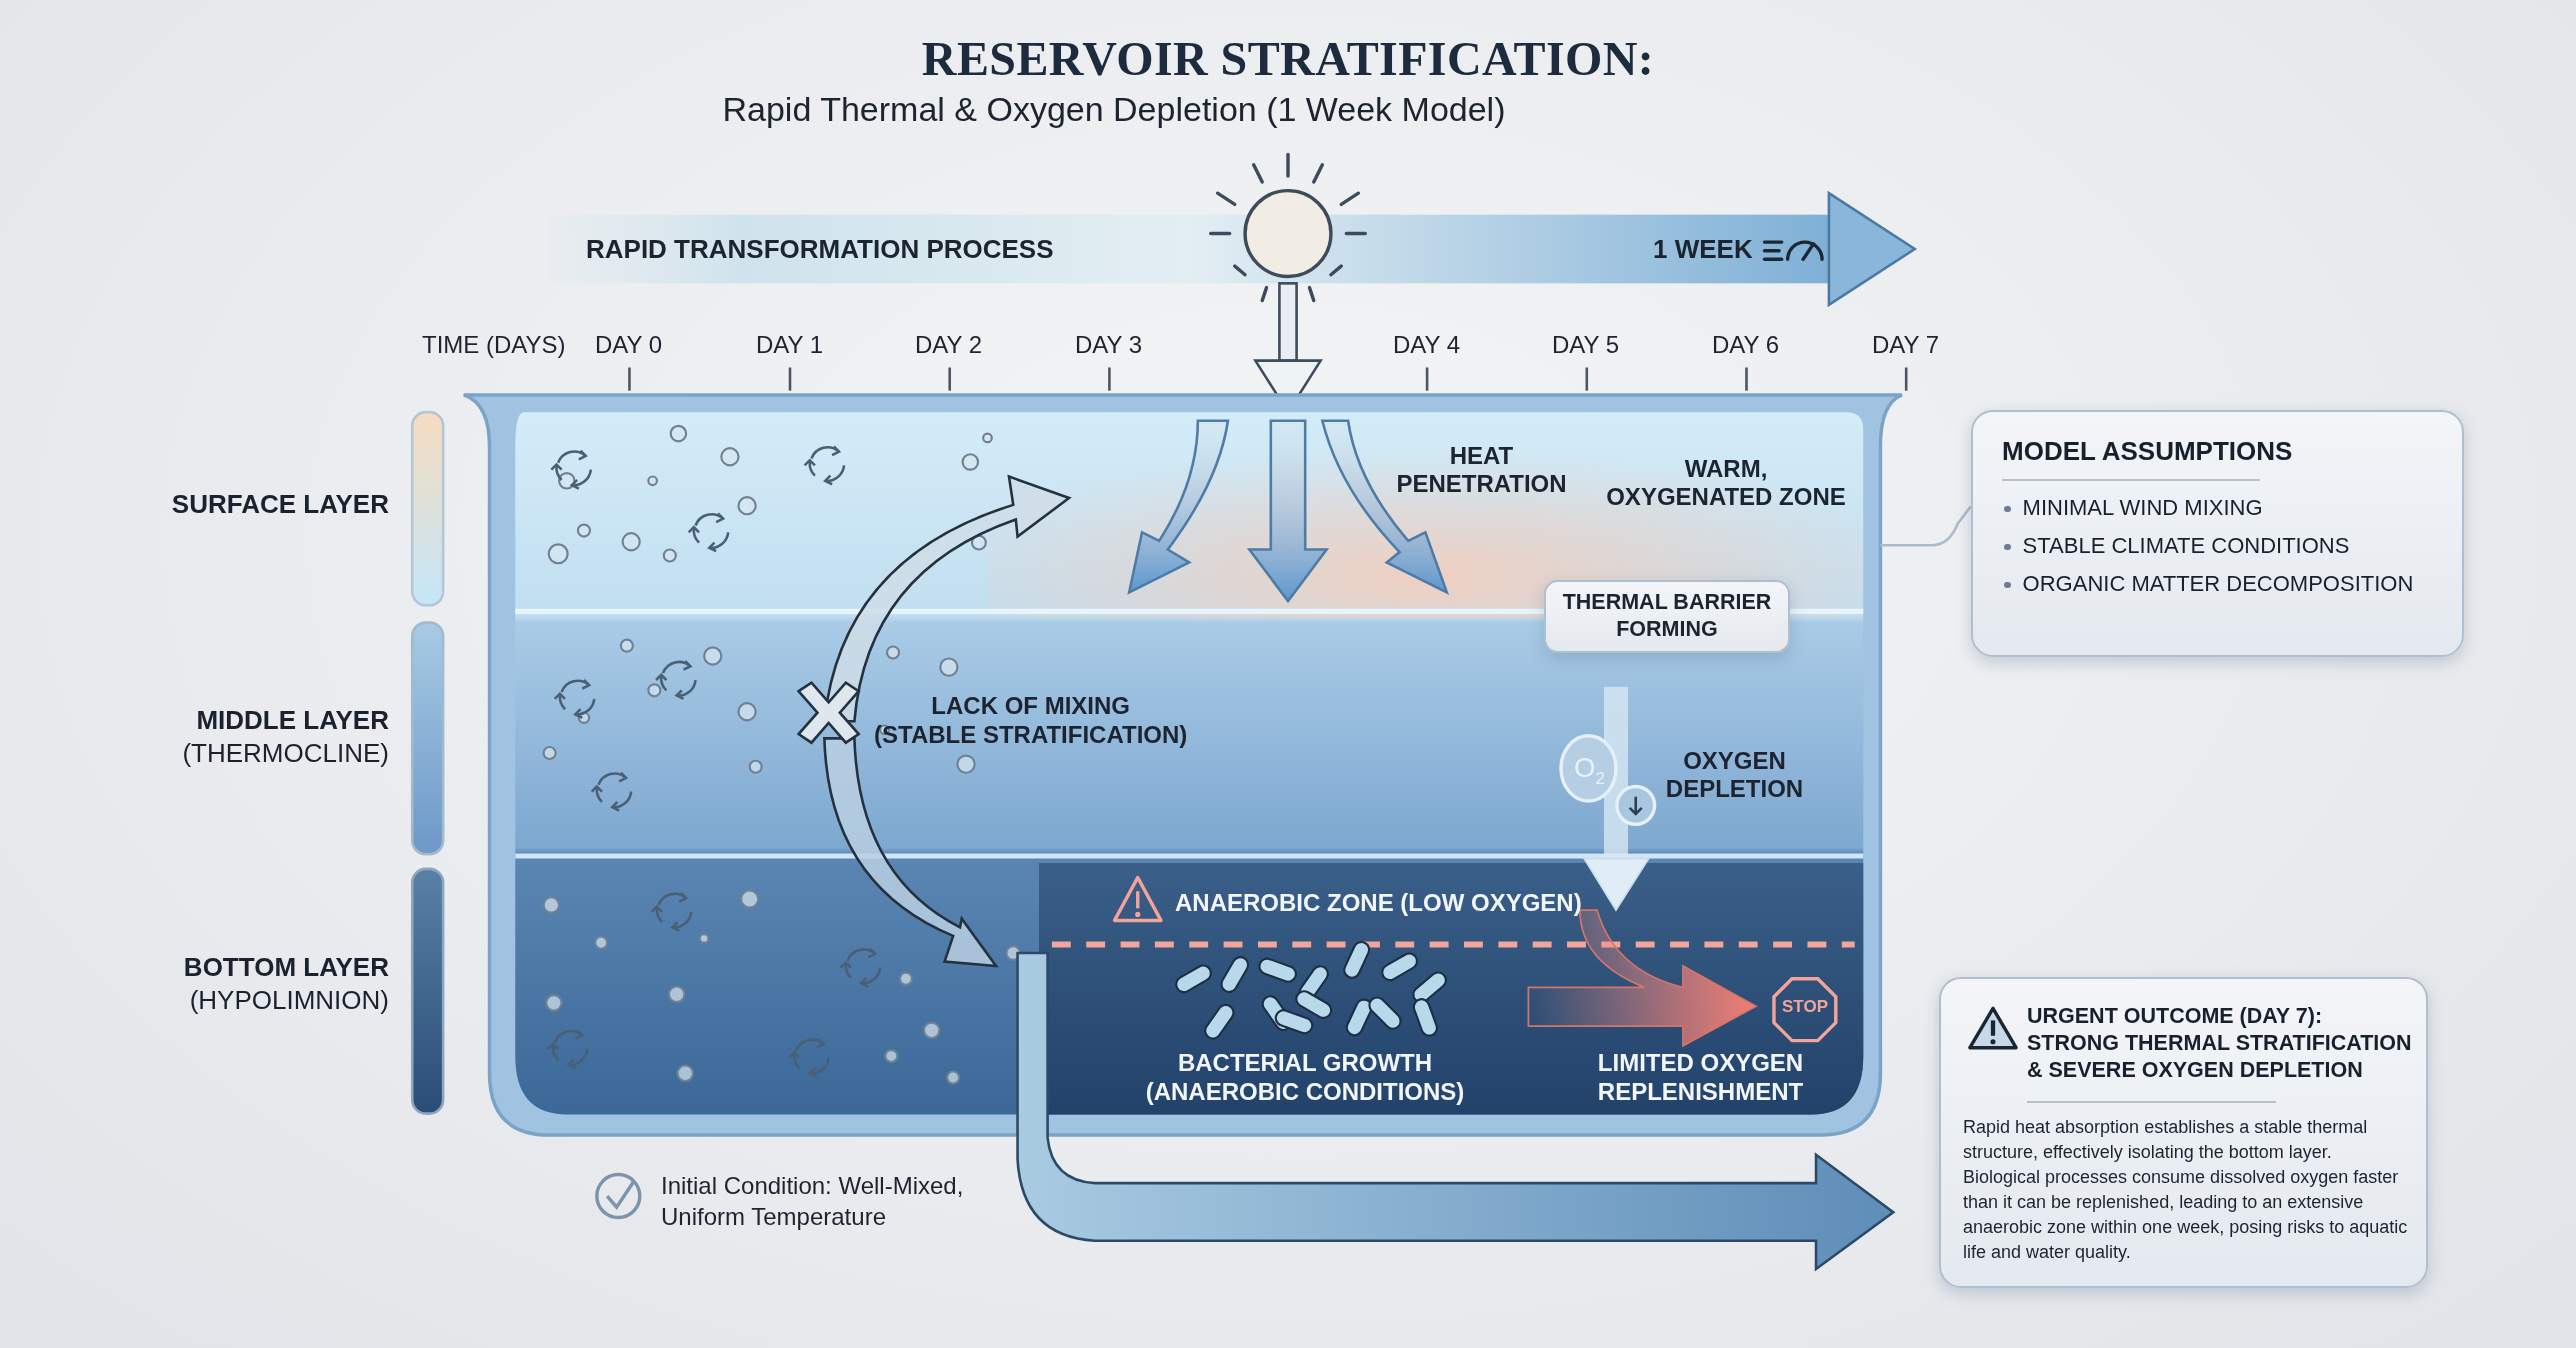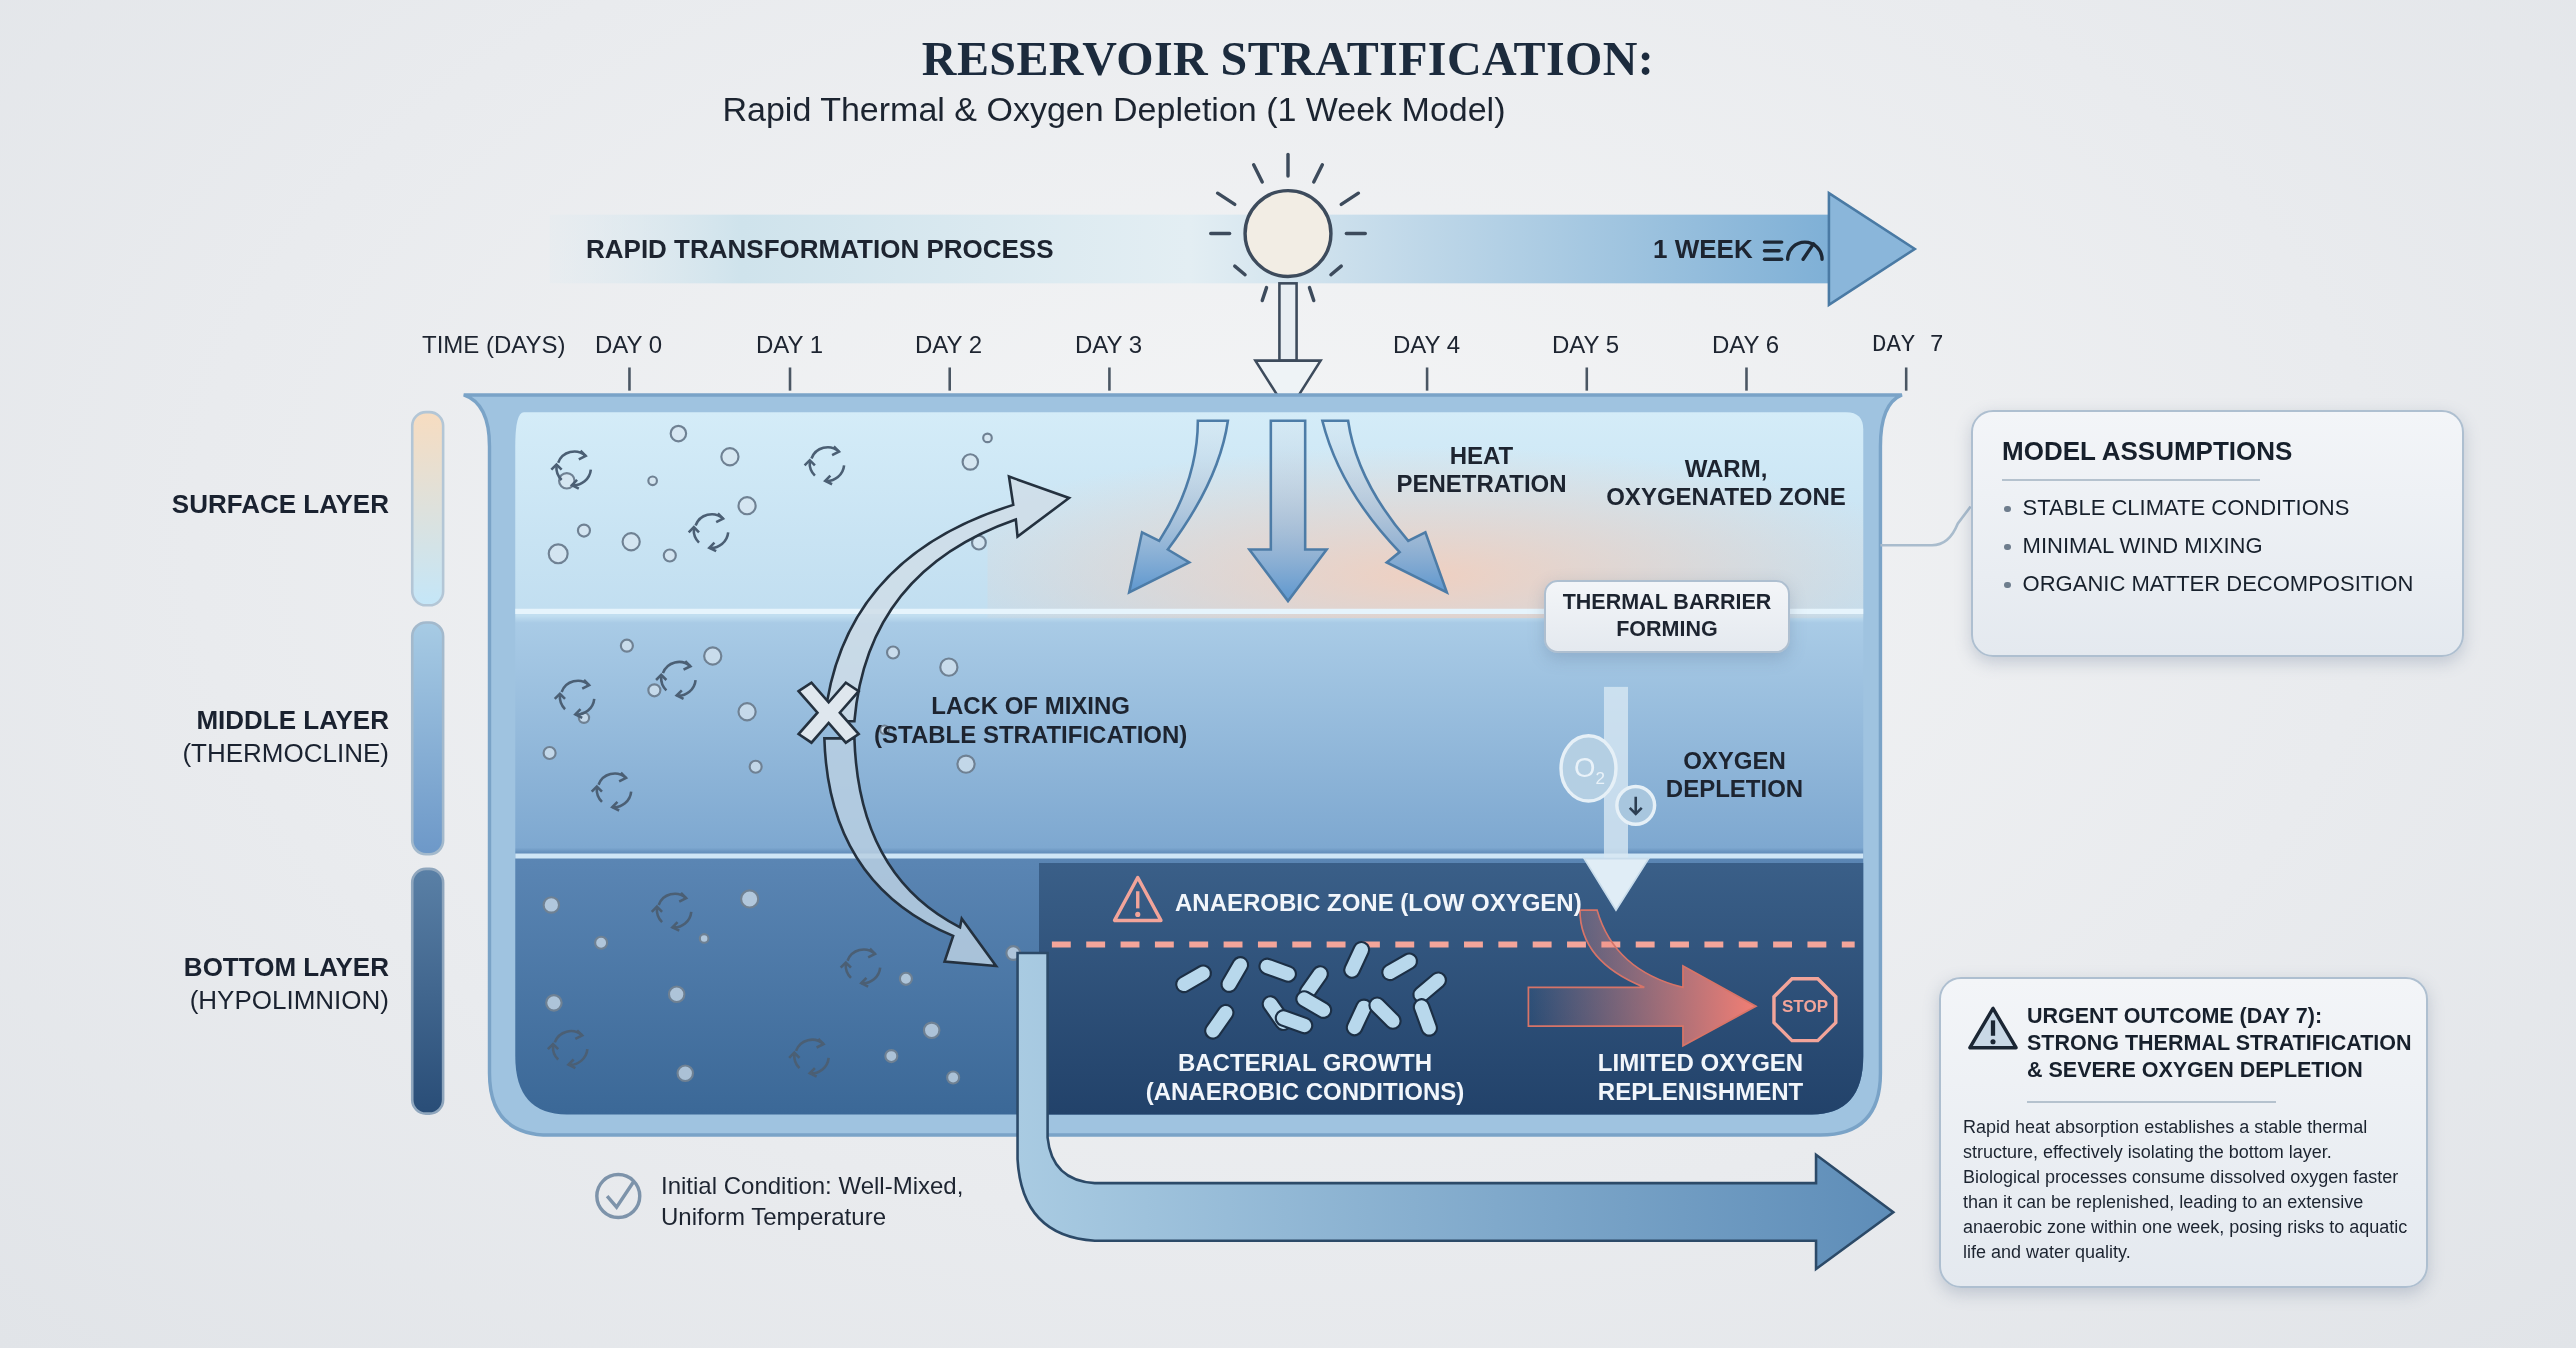--- a/index.html
+++ b/index.html
@@ -326,21 +326,21 @@
 
 <div class="abs lbl" style="left:422px;top:331px;">TIME (DAYS)</div>
 <div id="tickLabels">
     <div class="abs lbl" style="left: 595px; top: 331px;">DAY 0</div>
     <div class="abs lbl" style="left: 756px; top: 331px;">DAY 1</div>
     <div class="abs lbl" style="left: 915px; top: 331px;">DAY 2</div>
     <div class="abs lbl" style="left: 1075px; top: 331px;">DAY 3</div>
     <div class="abs lbl" style="left: 1393px; top: 331px;">DAY 4</div>
     <div class="abs lbl" style="left: 1552px; top: 331px;">DAY 5</div>
     <div class="abs lbl" style="left: 1712px; top: 331px;">DAY 6</div>
-    <div class="abs lbl" style="left: 1872px; top: 331px; font-family: Liberation Mono, monospace;">DAY 7</div>
+    <div class="abs lbl" style="left: 1872px; top: 331px;">DAY 7</div>
   </div>
 
 <div class="abs layer-label b" style="left:131px;top:488px;">SURFACE LAYER</div>
 <div class="abs layer-label" style="left:131px;top:704px;">
   <div class="b">MIDDLE LAYER</div>
   <div>(THERMOCLINE)</div>
 </div>
 <div class="abs layer-label" style="left:131px;top:951px;">
   <div class="b">BOTTOM LAYER</div>
   <div>(HYPOLIMNION)</div>
@@ -380,22 +380,22 @@
 <div class="abs lbl" style="left:661px;top:1170px;line-height:31px;">
   <div>Initial Condition: Well-Mixed,</div>
     <div>Uniform Temperature</div>
 </div>
 
 <div class="abs card" style="left:1971px;top:410px;width:493px;height:247px;padding:0;box-sizing:border-box;">
   <div style="padding:24px 29px 0 29px;">
     <h3>MODEL ASSUMPTIONS</h3>
     <div style="height:1.7px;background:#b5c2ce;width:258px;margin:12px 0 8.6px 0;"></div>
     <ul id="assumptions">
+        <li>MINIMAL WIND MIXING</li>
         <li>STABLE CLIMATE CONDITIONS</li>
-        <li>MINIMAL WIND MIXING</li>
         <li>ORGANIC MATTER DECOMPOSITION</li>
       </ul>
   </div>
 </div>
 
 <div class="abs card" style="left:1939px;top:977px;width:489px;height:311px;box-sizing:border-box;">
   <svg class="abs" style="left:26px;top:26px" width="52" height="47" viewBox="0 0 60 55">
     <polygon points="30,4 3,50 57,50" fill="#c9d8e6" stroke="#1b2634" stroke-width="4" stroke-linejoin="round"></polygon>
     <line x1="30" y1="18" x2="30" y2="36" stroke="#1b2634" stroke-width="5"></line>
     <circle cx="30" cy="43" r="3" fill="#1b2634"></circle>

